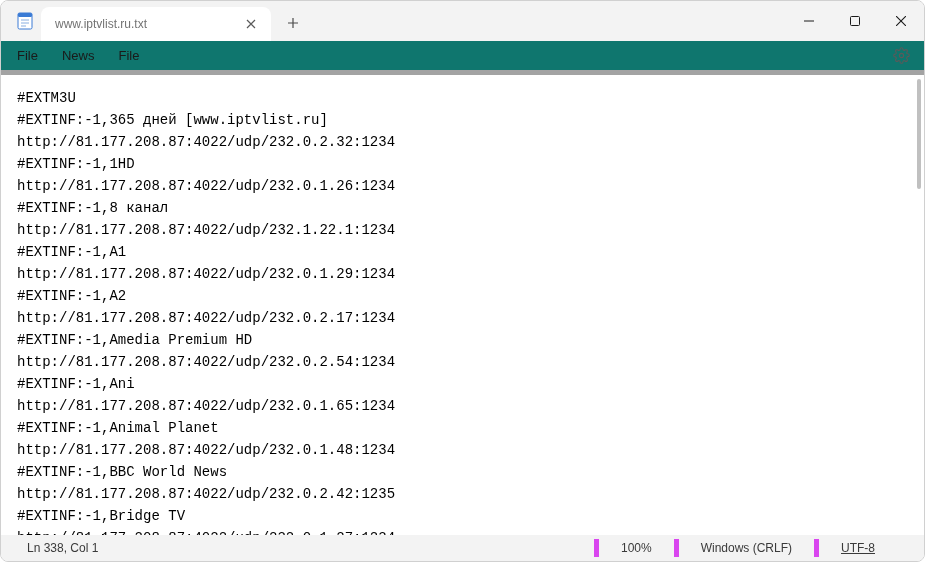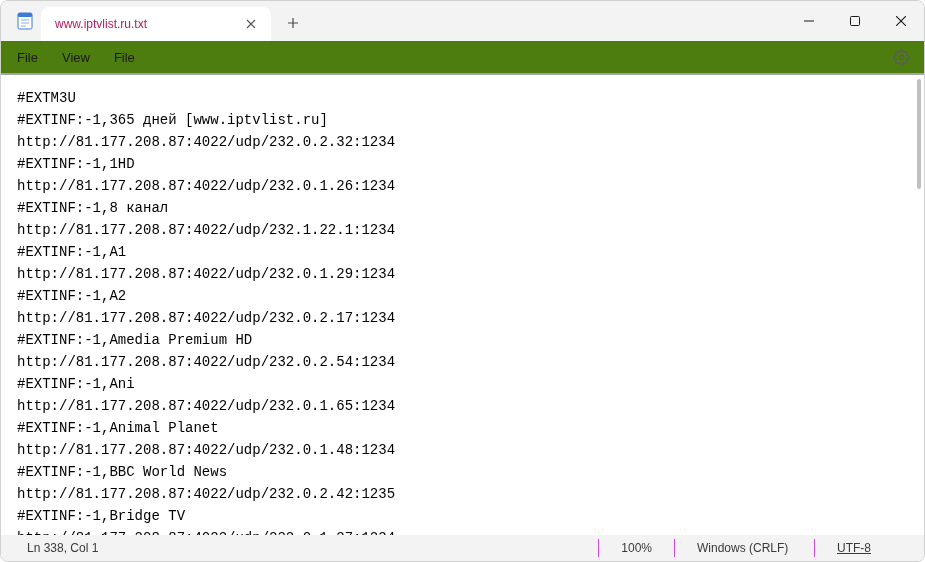--- a/index.html
+++ b/index.html
@@ -38,21 +38,21 @@
       border-radius: 8px 8px 0 0;
       display: flex;
       align-items: center;
       padding: 0 10px 0 14px;
       min-width: 230px;
       position: relative;
     }
     .tab-title {
       flex: 1;
       font-size: 12px;
-      color: #be185d;
+      color: #737373;
       white-space: nowrap;
       overflow: hidden;
     }
     .tab-close {
       width: 20px;
       height: 20px;
       display: flex;
       align-items: center;
       justify-content: center;
       color: #5a5a5a;
@@ -79,25 +79,25 @@
     .win-btn {
       width: 46px;
       display: flex;
       align-items: center;
       justify-content: center;
       color: #1a1a1a;
     }
     
     .menubar {
       height: 34px;
-      background: #4d7c0f;
+      background: #0f766e;
       display: flex;
       align-items: center;
       padding: 0 0 0 4px;
-      border-bottom: 2px solid #a3a3a3;
+      border-bottom: 5px solid #a3a3a3;
     }
     .menu-item {
       padding: 6px 12px;
       color: #1a1a1a;
       font-size: 13px;
       border-radius: 4px;
     }
     .menu-spacer { flex: 1; }
     .settings-btn {
       width: 34px;
@@ -141,21 +141,21 @@
       background: #f3f3f3;
       display: flex;
       align-items: center;
       font-size: 12px;
       color: #3a3a3a;
       padding: 0 10px 0 26px;
     }
     .status-left { flex: 1; }
     .status-cell {
       padding: 0 22px;
-      border-left: 1px solid #d946ef;
+      border-left: 5px solid #d946ef;
       height: 18px;
       display: flex;
       align-items: center;
     }
     .status-cell.first { min-width: 70px; justify-content:center; }
     .status-cell.wide { min-width: 140px; }
     .status-cell.last { min-width: 100px; text-decoration: underline; }
   </style>
 </head>
 <body>
@@ -198,21 +198,21 @@
     <div class="win-btn close">
       <svg width="10" height="10" viewBox="0 0 10 10">
           <path d="M0 0 L10 10 M10 0 L0 10" stroke="currentColor" stroke-width="1.1"></path>
         </svg>
     </div>
   </div>
 </div>
 
 <div class="menubar">
   <div class="menu-item">File</div>
-  <div class="menu-item">View</div>
+  <div class="menu-item">News</div>
   <div class="menu-item">File</div>
   <div class="menu-spacer"></div>
   <div class="settings-btn">
     <svg width="17" height="17" viewBox="0 0 24 24" fill="none" stroke="currentColor" stroke-width="1.6">
       <circle cx="12" cy="12" r="3"></circle>
       <path d="M19.4 15a1.7 1.7 0 0 0 .34 1.87l.06.06a2 2 0 1 1-2.83 2.83l-.06-.06a1.7 1.7 0 0 0-1.87-.34 1.7 1.7 0 0 0-1.03 1.56V21a2 2 0 0 1-4 0v-.09a1.7 1.7 0 0 0-1.11-1.56 1.7 1.7 0 0 0-1.87.34l-.06.06a2 2 0 1 1-2.83-2.83l.06-.06A1.7 1.7 0 0 0 4.6 15a1.7 1.7 0 0 0-1.56-1.03H3a2 2 0 0 1 0-4h.09A1.7 1.7 0 0 0 4.6 9a1.7 1.7 0 0 0-.34-1.87l-.06-.06a2 2 0 1 1 2.83-2.83l.06.06A1.7 1.7 0 0 0 9 4.6a1.7 1.7 0 0 0 1.03-1.56V3a2 2 0 0 1 4 0v.09A1.7 1.7 0 0 0 15 4.6a1.7 1.7 0 0 0 1.87-.34l.06-.06a2 2 0 1 1 2.83 2.83l-.06.06A1.7 1.7 0 0 0 19.4 9c.14.34.5.6 1.03.6H21a2 2 0 0 1 0 4h-.09a1.7 1.7 0 0 0-1.51 1.4z"></path>
     </svg>
   </div>
 </div>
 

